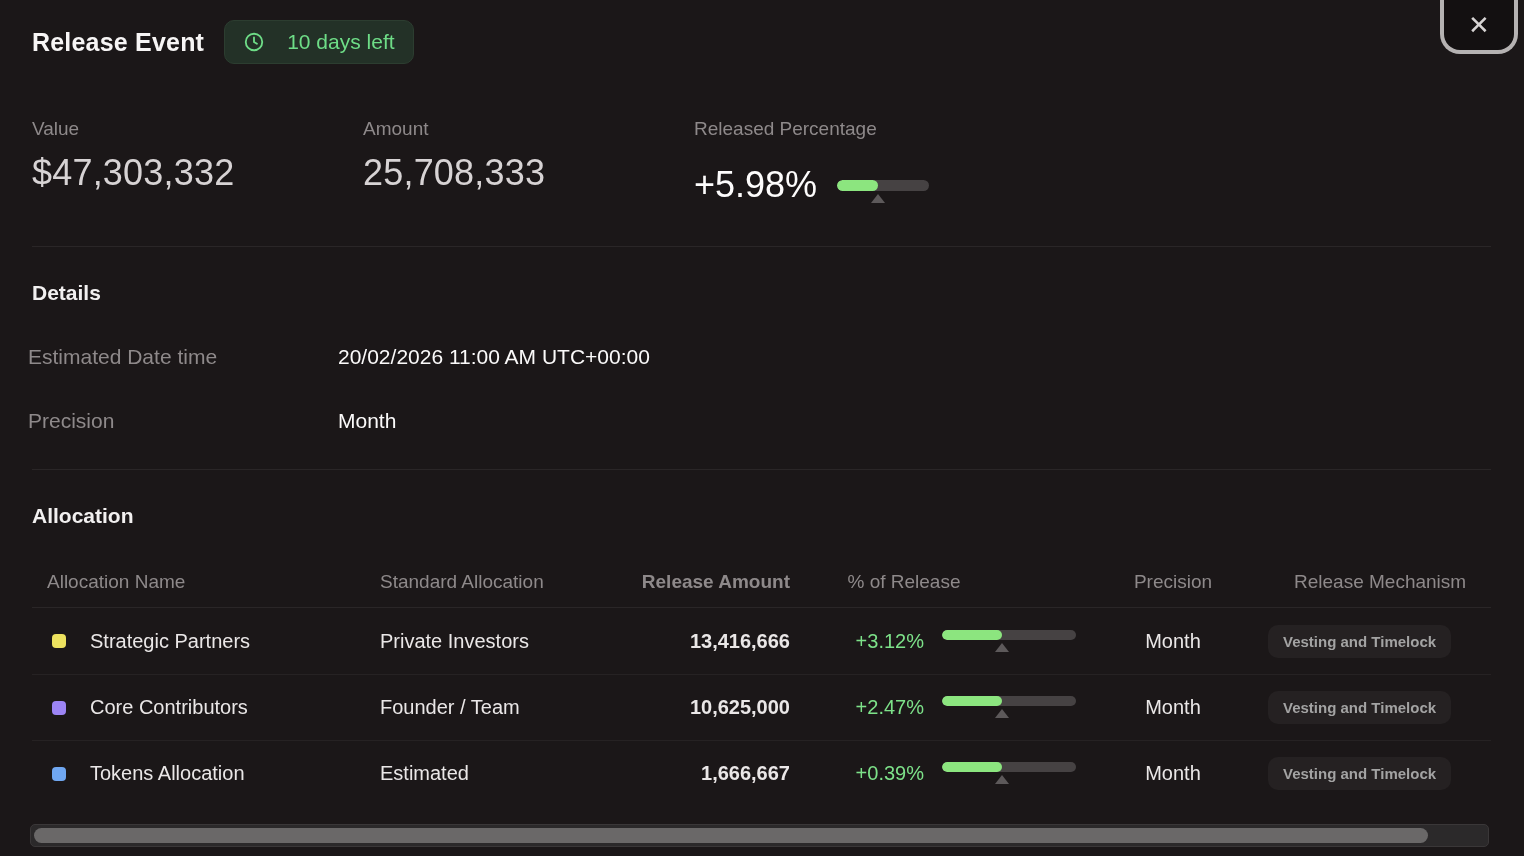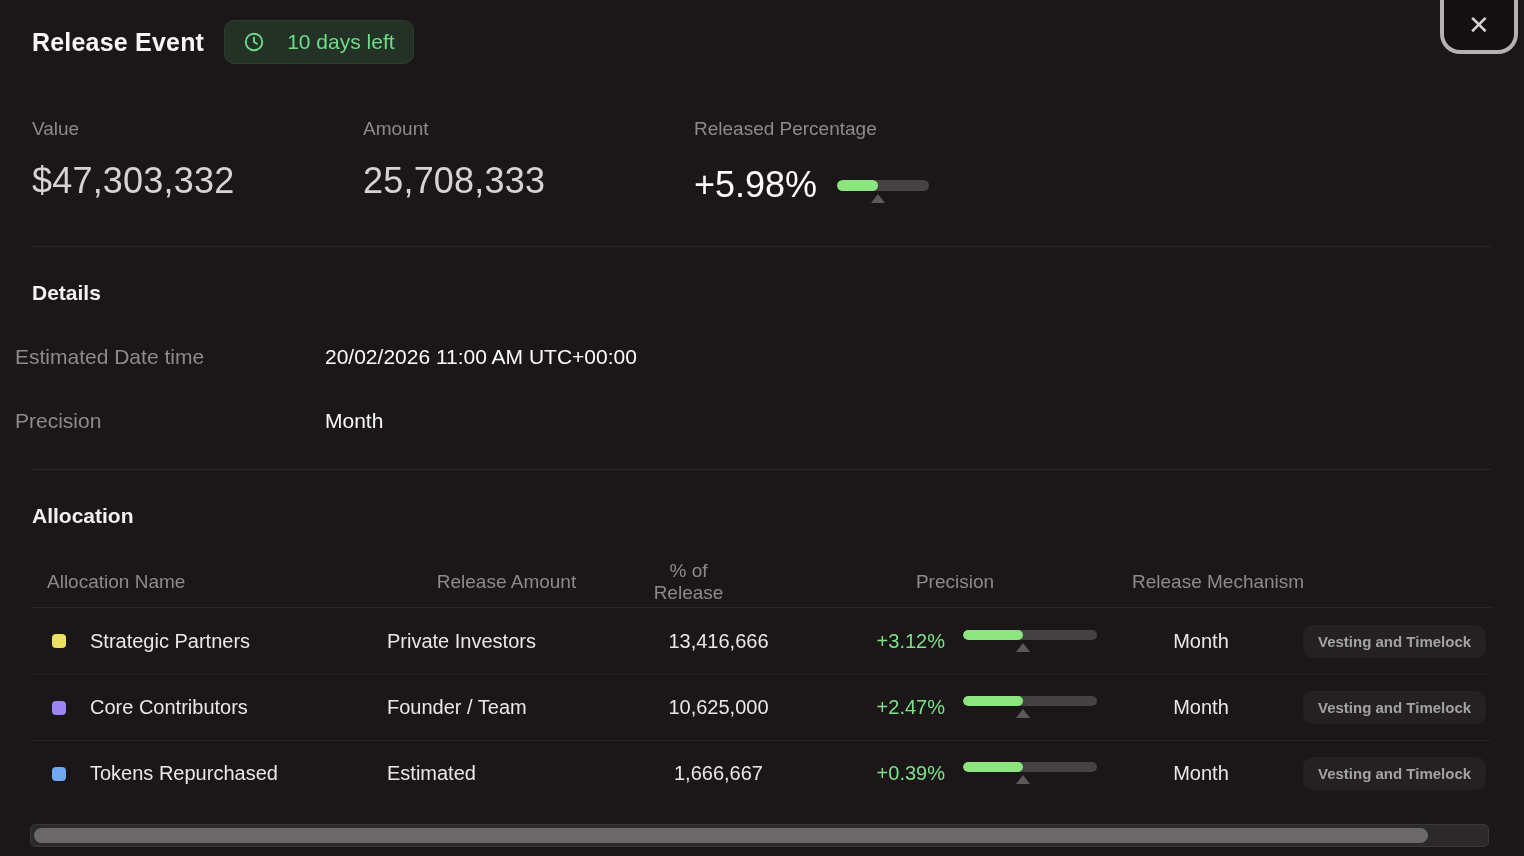--- a/index.html
+++ b/index.html
@@ -26,60 +26,59 @@
     display:flex; align-items:flex-end; justify-content:center;
     color:#d6d3d3; font-size:26px; line-height:1; padding-bottom:12px;
     font-family:"Liberation Sans", sans-serif;
   }
 
   
   .stats { display:flex; margin:54px 32px 0 32px;gap:28px; }
   .stat { width:303px; }
   .stat.released { width:auto; }
   .stat-label { font-size:19px; color:#8e898a; }
-  .stat-value { margin-top:20px; font-size:36px; font-weight:500; color:#d7d3d4; letter-spacing:.2px; }
+  .stat-value { margin-top:12px; font-size:36px; font-weight:500; color:#d7d3d4; letter-spacing:.2px; }
   .released-line { display:flex; align-items:center; margin-top:24px; }
   .released-value { font-size:36px; font-weight:500; color:#fdfcfc; }
 
   .pbar { position:relative; }
   .pbar .track { background:#464243; border-radius:6px; overflow:hidden; position:relative; }
   .pbar .fill { position:absolute; left:0; top:0; bottom:0; background:#8ce57f; border-radius:6px; }
   .pbar .tri {
     position:absolute; top:calc(100% + 3px); transform:translateX(-50%);
     width:0; height:0; border-left:7px solid transparent; border-right:7px solid transparent;
     border-bottom:9px solid #5d595a;
   }
   .pbar.big { width:92px; margin-left:20px; }
   .pbar.big .track { height:11px; }
   .pbar.small { width:134px; margin-left:18px; }
   .pbar.small .track { height:10px; }
 
   
   .divider { height:1px; background:#2a2627; margin:40px 0 0 32px; width:1459px; }
   .section-h { margin:34px 32px 0 32px; font-size:21px; font-weight:700; color:#f2f0f0; }
-  .detail-row { display:flex; align-items:flex-end; margin:0 15px; }
+  .detail-row { display:flex; align-items:flex-end; margin:0 28px; }
   .detail-row.first { margin-top:40px; }
   .detail-row.second { margin-top:40px; }
   .detail-label { width:310px; font-size:21px; color:#8e898a; }
   .detail-value { font-size:21px; font-weight:500; color:#fbfafa; }
 
   
   .table-wrap { margin:28px 0 0 32px; width:1459px; overflow:hidden; }
   .trow {
     display:grid; align-items:center;
     grid-template-columns:348px 239px 171px 288px 190px 420px;
-    gap:7px;
   }
   .trow.head { height:52px; border-bottom:1px solid #2a2627; color:#8e898a; font-size:19px; }
   .trow.data { height:66px; font-size:20px; color:#eae7e7; }
   .trow.data + .trow.data { border-top:1px solid #262223; }
   .c-name-h { padding-left:15px; }
   .c-name { display:flex; align-items:center; padding-left:20px; }
   .dot { width:14px; height:14px; border-radius:4px; margin-right:24px; flex:0 0 auto; }
-  .c-amt { text-align:center; }
+  .c-amt { text-align:right;font-weight:bold; }
   .c-pct { display:flex; align-items:flex-start; }
   .c-pct-h { text-align:center; padding-right:60px; }
   .pct-text { width:134px; text-align:right; color:#7de189; font-weight:500; }
   .c-prec { text-align:center; }
   .c-mech-h { padding-left:26px; white-space:nowrap; }
   .c-mech { padding-left:0; }
   .pill {
     display:inline-block; background:#252122; border-radius:10px;
     padding:8px 15px; font-size:15px; font-weight:700; color:#a3a3a3; white-space:nowrap;
   }
@@ -150,20 +149,21 @@
     <div class="detail-value">Month</div>
   </div>
 
   <div class="divider" style="margin-top:36px;"></div>
 
   <div class="section-h">Allocation</div>
 
   <div class="table-wrap">
     <div class="trow head">
       <div class="c-name-h">Allocation Name</div>
+      <div>Standard Allocation</div>
       <div class="c-amt">Release Amount</div>
       <div class="c-pct-h">% of Release</div>
       <div class="c-prec">Precision</div>
       <div class="c-mech-h">Release Mechanism</div>
     </div>
 
     <div class="trow data">
       <div class="c-name">
         <span class="dot" style="background: rgb(237, 226, 95);"></span>
         <span>Strategic Partners</span>
@@ -199,21 +199,21 @@
           <span class="tri" style="left: 45%;"></span>
         </span>
       </div>
       <div class="c-prec">Month</div>
       <div class="c-mech"><span class="pill">Vesting and Timelock</span></div>
     </div>
 
     <div class="trow data">
       <div class="c-name">
         <span class="dot" style="background: rgb(112, 167, 241);"></span>
-        <span>Tokens Repurchased</span>
+        <span>Tokens Allocation</span>
       </div>
       <div>Estimated</div>
       <div class="c-amt">1,666,667</div>
       <div class="c-pct">
         <span class="pct-text">+0.39%</span>
         <span class="pbar small">
           <span class="track" style="display:block;">
             <span class="fill" style="width: 45%;"></span>
           </span>
           <span class="tri" style="left: 45%;"></span>

